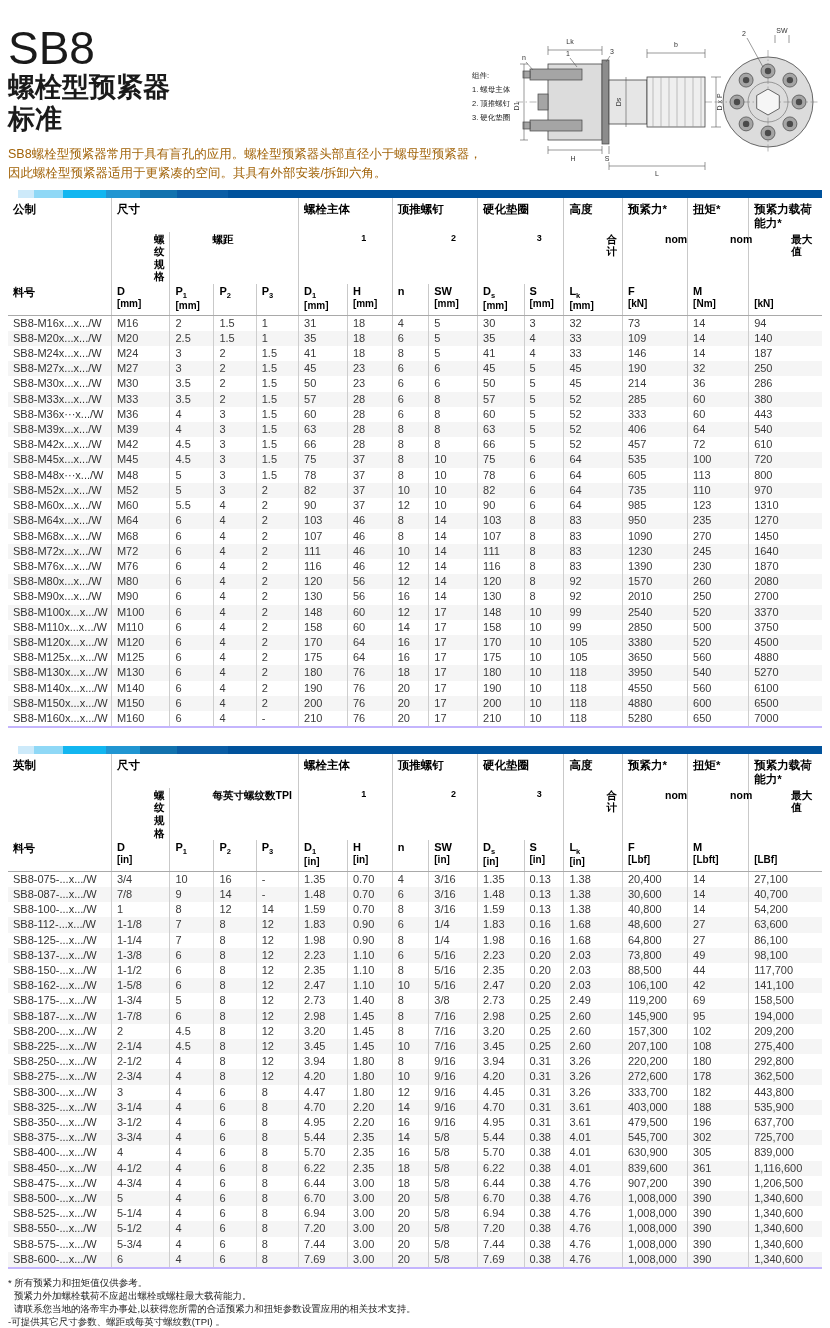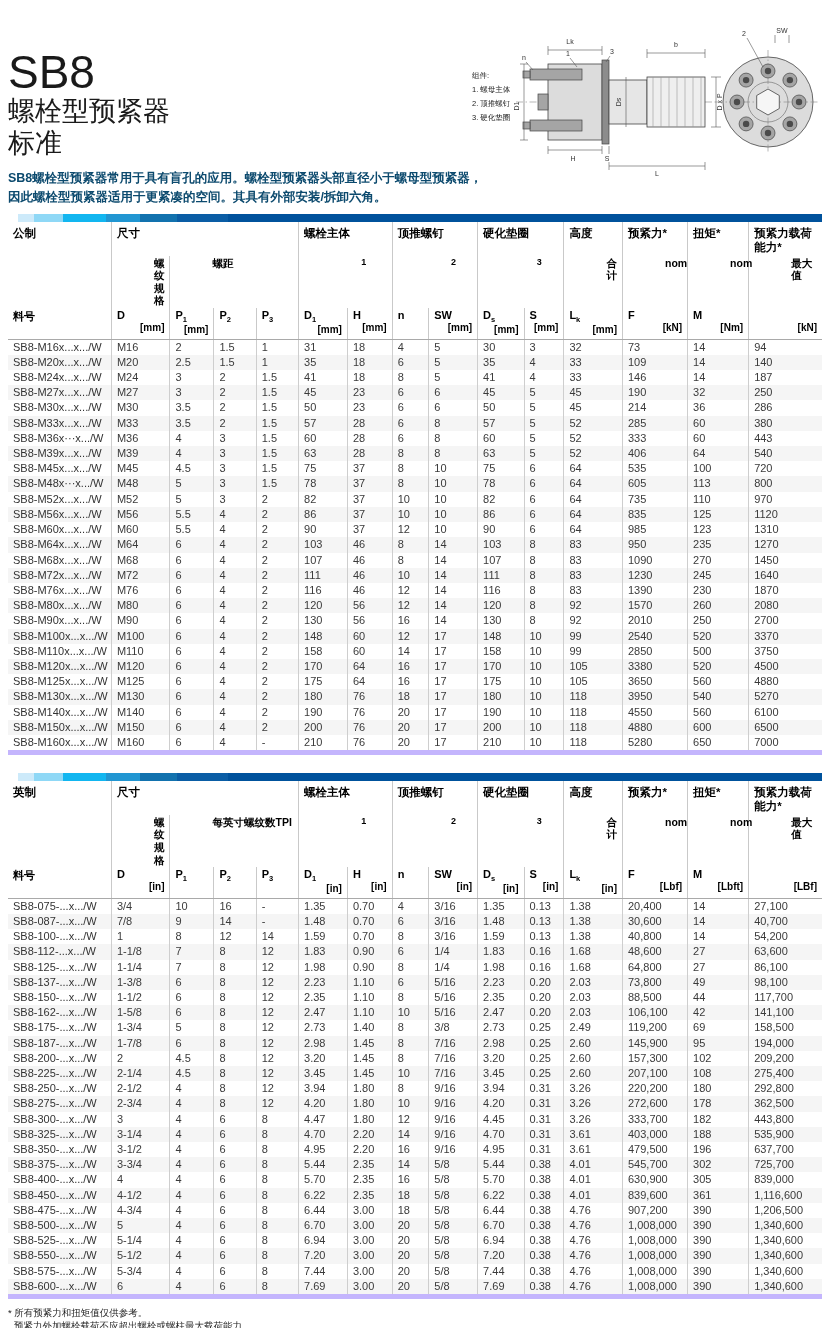--- a/index.html
+++ b/index.html
@@ -1,23 +1,23 @@
 <!DOCTYPE html>
 <html><head>
 <meta charset="utf-8">
 <style>
   html,body{margin:0;padding:0;background:#fff;}
   body{width:830px;height:1328px;overflow:hidden;
        font-family:"Liberation Sans","DejaVu Sans",sans-serif;color:#1a1a1a;}
   .page{width:830px;height:1328px;padding:0 8px;box-sizing:border-box;position:relative;background:#fff;}
   
-  .top{position:relative;padding-top:48px;height:166px;}
+  .top{position:relative;padding-top:24px;height:166px;}
   h1.model{font-size:46px;font-weight:400;margin:0;line-height:1.05;letter-spacing:0;color:#1a1a1a;}
-  .sub{font-size:27px;font-weight:400;line-height:1.18;color:#1a1a1a;}
-  .desc{margin:9px 0 0;font-size:12.5px;font-weight:700;line-height:1.55;color:#0c4a6e;}
+  .sub{font-size:27px;font-weight:700;line-height:1.18;color:#1a1a1a;}
+  .desc{margin:9px 0 0;font-size:12.5px;font-weight:400;line-height:1.55;color:#a16207;}
   .diagram{position:absolute;top:20px;right:0;width:352px;height:158px;}
   svg text{font-size:7.5px;fill:#222;font-family:"Liberation Sans",sans-serif;}
   svg .dimtext{font-size:7px;fill:#333;}
   .part{fill:#dcdcdc;stroke:#444;stroke-width:.8;}
   .part2{fill:#e6e6e6;stroke:#444;stroke-width:.8;}
   .bolt{fill:#a5a5a5;stroke:#444;stroke-width:.7;}
   .washer{fill:#8c8c8c;stroke:#444;stroke-width:.7;}
   .thread{fill:#efefef;stroke:#444;stroke-width:.8;}
   .hatch{stroke:#999;stroke-width:.6;fill:none;}
   .dim{stroke:#555;stroke-width:.6;fill:none;}
@@ -31,29 +31,29 @@
       #ffffff 0%,#ffffff 1.2%,
       #cdeafa 1.2%,#cdeafa 3.2%,
       #8fd8f6 3.2%,#8fd8f6 6.8%,
       #12b6f0 6.8%,#12b6f0 12%,
       #2196d2 12%,#2196d2 16.2%,
       #1272ae 16.2%,#1272ae 20.8%,
       #0a5da5 20.8%,#0a5da5 27%,
       #00529c 27%,#00529c 100%);}
   .gap{height:18px;}
   
-  table{width:100%;border-collapse:collapse;table-layout:fixed;border-bottom:5px solid #c4b5fd;}
+  table{width:100%;border-collapse:collapse;table-layout:fixed;border-bottom:2px solid #c4b5fd;}
   thead th{font-weight:bold;font-size:11px;color:#000;text-align:left;padding:1px 5px;vertical-align:top;background:#fff;}
   th.th-group{padding-top:5px;font-size:11.5px;line-height:1.2;}
   th.th-sub{font-size:10.5px;height:14px;line-height:1.2;padding-left:42px;}
   th.th-sup{text-align:center;font-size:9px;padding-bottom:0;}
   th.th-sym{padding-bottom:2px;}
   th .sym{font-size:11px;line-height:1.2;}
   th .sym sub{font-size:7.5px;}
-  th .unit{font-size:10px;line-height:1.25;text-align:right;}
+  th .unit{font-size:10px;line-height:1.25;}
   .bl{border-left:1px solid #c9c9c9;}
   thead tr:last-child th{border-bottom:1px solid #a9a9a9;}
   tbody td{font-size:11px;color:#3a3a3a;padding:1px 5px;line-height:13.2px;border-left:1px solid #cecece;
            white-space:nowrap;overflow:hidden;}
   tbody td:first-child{border-left:none;color:#333;margin-top:42px;}
   tbody tr:nth-child(even){background:#f5f5f5;}
   
   .notes{margin-top:7px;font-size:9.5px;line-height:1.38;color:#222;}
   .notes .ind{padding-left:6px;}
 </style>
@@ -385,20 +385,37 @@
           <td>8</td>
           <td>8</td>
           <td>63</td>
           <td>5</td>
           <td>52</td>
           <td>406</td>
           <td>64</td>
           <td>540</td>
         </tr>
         <tr>
+          <td>SB8-M42x...x.../W</td>
+          <td>M42</td>
+          <td>4.5</td>
+          <td>3</td>
+          <td>1.5</td>
+          <td>66</td>
+          <td>28</td>
+          <td>8</td>
+          <td>8</td>
+          <td>66</td>
+          <td>5</td>
+          <td>52</td>
+          <td>457</td>
+          <td>72</td>
+          <td>610</td>
+        </tr>
+        <tr>
           <td>SB8-M45x...x.../W</td>
           <td>M45</td>
           <td>4.5</td>
           <td>3</td>
           <td>1.5</td>
           <td>75</td>
           <td>37</td>
           <td>8</td>
           <td>10</td>
           <td>75</td>
@@ -434,37 +451,20 @@
           <td>82</td>
           <td>37</td>
           <td>10</td>
           <td>10</td>
           <td>82</td>
           <td>6</td>
           <td>64</td>
           <td>735</td>
           <td>110</td>
           <td>970</td>
-        </tr>
-        <tr>
-          <td>SB8-M56x...x.../W</td>
-          <td>M56</td>
-          <td>5.5</td>
-          <td>4</td>
-          <td>2</td>
-          <td>86</td>
-          <td>37</td>
-          <td>10</td>
-          <td>10</td>
-          <td>86</td>
-          <td>6</td>
-          <td>64</td>
-          <td>835</td>
-          <td>125</td>
-          <td>1120</td>
         </tr>
         <tr>
           <td>SB8-M60x...x.../W</td>
           <td>M60</td>
           <td>5.5</td>
           <td>4</td>
           <td>2</td>
           <td>90</td>
           <td>37</td>
           <td>12</td>

